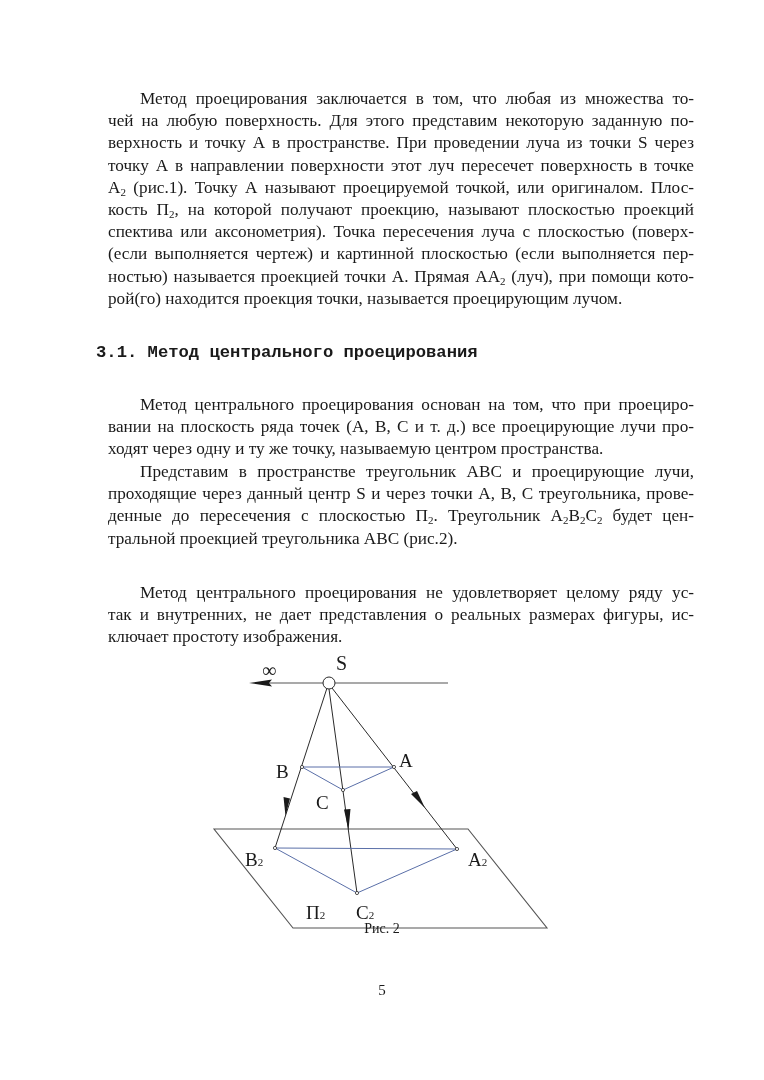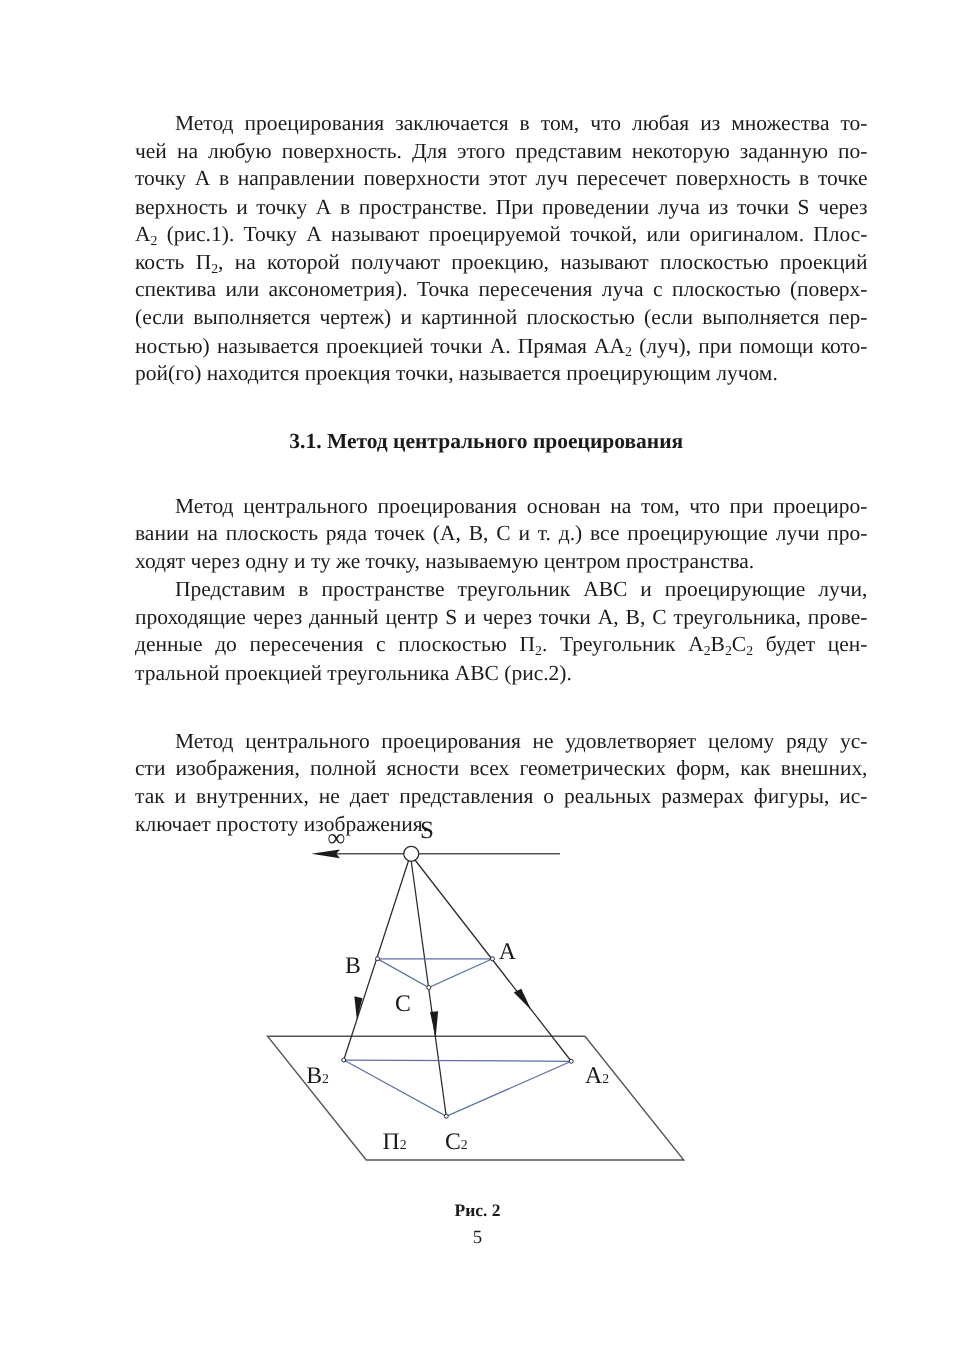--- a/index.html
+++ b/index.html
@@ -30,25 +30,25 @@
     text-indent: 0;
   }
   .para .ln.first { padding-left: 32px; }
   .para .ln.last { text-align-last: left; }
   sub { font-size: 11px; vertical-align: -3px; line-height: 0; }
   .heading {
     position: absolute;
     left: 96px;
     width: 586px;
     top: 342px;
-    text-align: center;
     font-weight: bold;
     font-size: 17.2px;
     line-height: 22px;
     margin: 0;
+    font-family: Liberation Mono, monospace;
   }
   #p1 { position: absolute; left: 96px; top: 76px; width: 586px; }
   #p2 { position: absolute; left: 96px; top: 382px; width: 586px; }
   #p3 { position: absolute; left: 96px; top: 449px; width: 586px; }
   #p4 { position: absolute; left: 96px; top: 570px; width: 586px; }
 
   .figure {
     position: absolute;
     left: 0;
     top: 0;
@@ -57,44 +57,43 @@
     pointer-events: none;
   }
   .fig-label {
     font-family: "Liberation Serif", "DejaVu Serif", serif;
     fill: #1a1a1a;
   }
   .caption {
     position: absolute;
     left: 0;
     width: 764px;
-    top: 962px;
+    top: 921px;
     text-align: center;
     font-size: 14px;
     margin: 0;
-    font-weight: bold;
   }
   .page-num {
     position: absolute;
     left: 0;
     width: 764px;
     top: 982px;
     text-align: center;
     font-size: 15px;
     margin: 0;
   }
 </style>
 </head>
 <body>
 
 <div id="p1" class="para">
   <span class="ln first">Метод проецирования заключается в том, что любая из множества то-</span>
   <span class="ln">чей на любую поверхность. Для этого представим некоторую заданную по-</span>
+  <span class="ln">верхность и точку А в пространстве. При проведении луча из точки S через</span>
   <span class="ln">точку А в направлении поверхности этот луч пересечет поверхность в точке</span>
-  <span class="ln">верхность и точку А в пространстве. При проведении луча из точки S через</span>
   <span class="ln"><span>А</span><sub>2</sub><span> (рис.1). Точку А называют проецируемой точкой, или оригиналом. Плос-</span></span>
   <span class="ln"><span>кость П</span><sub>2</sub><span>, на которой получают проекцию, называют плоскостью проекций</span></span>
   <span class="ln">спектива или аксонометрия). Точка пересечения луча с плоскостью (поверх-</span>
   <span class="ln">(если выполняется чертеж) и картинной плоскостью (если выполняется пер-</span>
   <span class="ln"><span>ностью) называется проекцией точки А. Прямая АА</span><sub>2</sub><span> (луч), при помощи кото-</span></span>
   <span class="ln last">рой(го) находится проекция точки, называется проецирующим лучом.</span>
 </div>
 
 <h2 class="heading">3.1. Метод центрального проецирования</h2>
 
@@ -106,21 +105,20 @@
 
 <div id="p3" class="para">
   <span class="ln first">Представим в пространстве треугольник АВС и проецирующие лучи,</span>
   <span class="ln">проходящие через данный центр S и через точки А, В, С треугольника, прове-</span>
   <span class="ln"><span>денные до пересечения с плоскостью П</span><sub>2</sub><span>. Треугольник А</span><sub>2</sub><span>В</span><sub>2</sub><span>С</span><sub>2</sub><span> будет цен-</span></span>
   <span class="ln last">тральной проекцией треугольника АВС (рис.2).</span>
 </div>
 
 <div id="p4" class="para">
   <span class="ln first">Метод центрального проецирования не удовлетворяет целому ряду ус-</span>
-  <span class="ln">сти изображения, полной ясности всех геометрических форм, как внешних,</span>
   <span class="ln">так и внутренних, не дает представления о реальных размерах фигуры, ис-</span>
   <span class="ln last">ключает простоту изображения.</span>
 </div>
 
 <svg class="figure" width="764" height="1080" viewBox="0 0 764 1080">
 
   <polygon points="214,829 468,829 547,928 293,928" fill="none" stroke="#555555" stroke-width="1.1"></polygon>
 
   <line x1="262" y1="683" x2="448" y2="683" stroke="#555555" stroke-width="1.1"></line>
   <polygon points="249,683 272,679.5 269,683 272,686.5" fill="#1a1a1a"></polygon>

